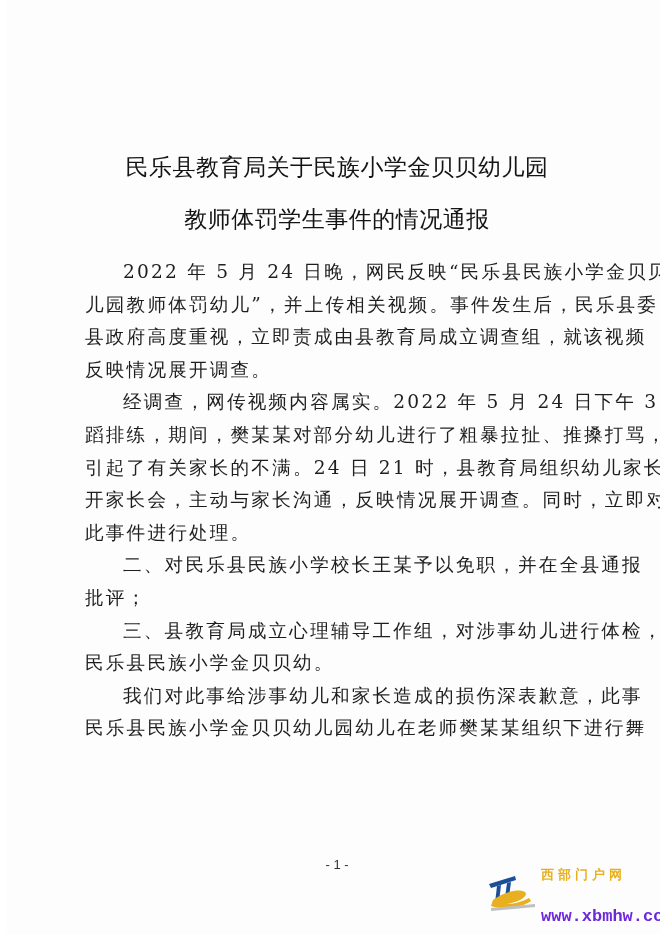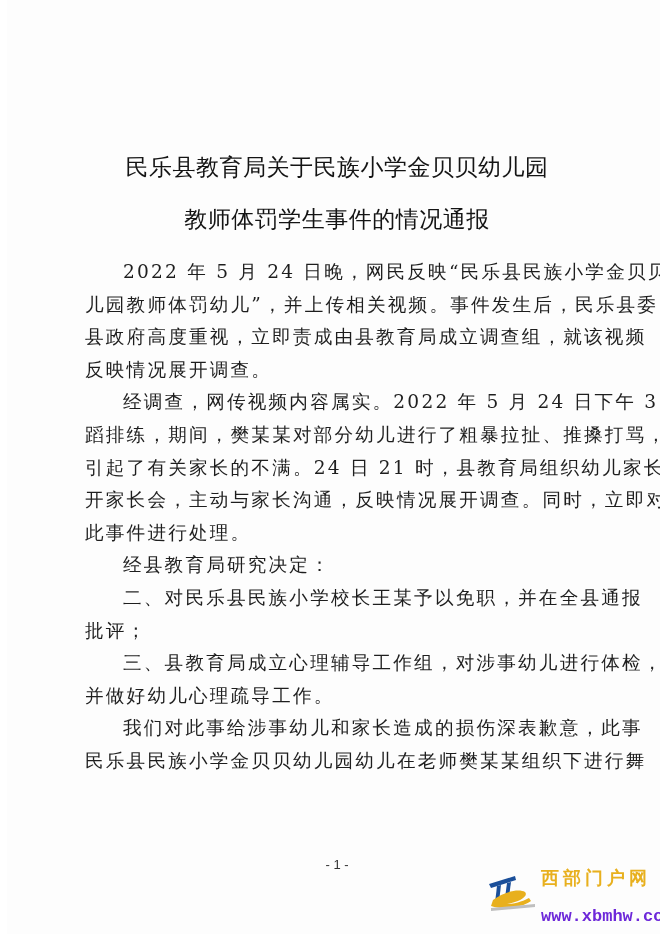--- a/index.html
+++ b/index.html
@@ -22,21 +22,21 @@
     }
     .line.indent { padding-left: 38px; }
     .page-num {
       position: absolute; top: 857px; left: 0; width: 660px; text-align: center;
       font-family: "Liberation Sans", sans-serif; font-size: 13px; color: #333;
     }
     .watermark { position: absolute; left: 478px; top: 866px; width: 180px; height: 56px; }
     .wm-logo { position: absolute; left: 0; top: 4px; width: 52px; height: 44px; }
     .wm-cn {
       position: absolute; left: 56px; top: 0; font-family: "DejaVu Serif", serif; font-weight: bold;
-      font-size: 18px; color: #e8b01e; letter-spacing: 4px;
+      font-size: 13px; color: #e8b01e; letter-spacing: 4px;
     }
     .wm-url {
       position: absolute; left: 56px; top: 41px; font-family: Liberation Mono, monospace; font-weight: bold;
       font-size: 17px; color: #6d28d9; letter-spacing: 0px;
     }
   </style>
 </head>
 <body>
 
 <div class="page">
@@ -49,26 +49,25 @@
     <div class="line">儿园教师体罚幼儿”，并上传相关视频。事件发生后，民乐县委、</div>
     <div class="line">县政府高度重视，立即责成由县教育局成立调查组，就该视频</div>
     <div class="line">反映情况展开调查。</div>
 
     <div class="line indent">经调查，网传视频内容属实。2022 年 5 月 24 日下午 3 时许，</div>
     <div class="line">蹈排练，期间，樊某某对部分幼儿进行了粗暴拉扯、推搡打骂，</div>
     <div class="line">引起了有关家长的不满。24 日 21 时，县教育局组织幼儿家长召</div>
     <div class="line">开家长会，主动与家长沟通，反映情况展开调查。同时，立即对</div>
     <div class="line">此事件进行处理。</div>
 
-    <div class="line indent">经县教育局研究决定：</div>
 
     <div class="line indent">二、对民乐县民族小学校长王某予以免职，并在全县通报</div>
     <div class="line">批评；</div>
     <div class="line indent">三、县教育局成立心理辅导工作组，对涉事幼儿进行体检，</div>
-    <div class="line">并做好幼儿心理疏导工作。</div>
+    <div class="line">民乐县民族小学金贝贝幼。</div>
 
     <div class="line indent">我们对此事给涉事幼儿和家长造成的损伤深表歉意，此事</div>
     <div class="line">民乐县民族小学金贝贝幼儿园幼儿在老师樊某某组织下进行舞</div>
   </div>
 
   <div class="page-num">- 1 -</div>
 
   <div class="watermark">
     <svg class="wm-logo" viewBox="0 0 52 44">
       <path d="M4 14 L30 6 L31 10 L6 18 Z" fill="#1b4f9a"></path>

